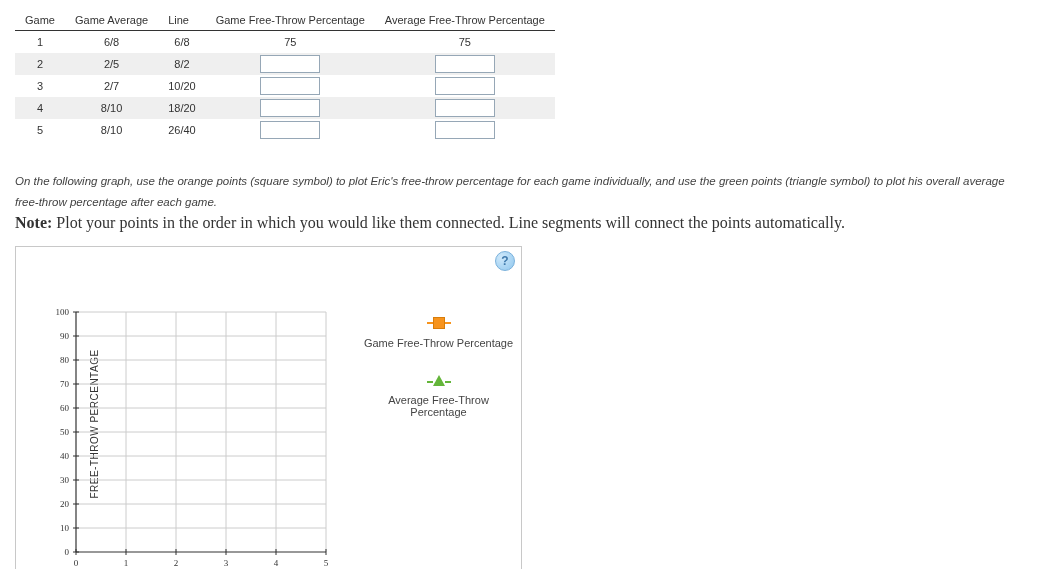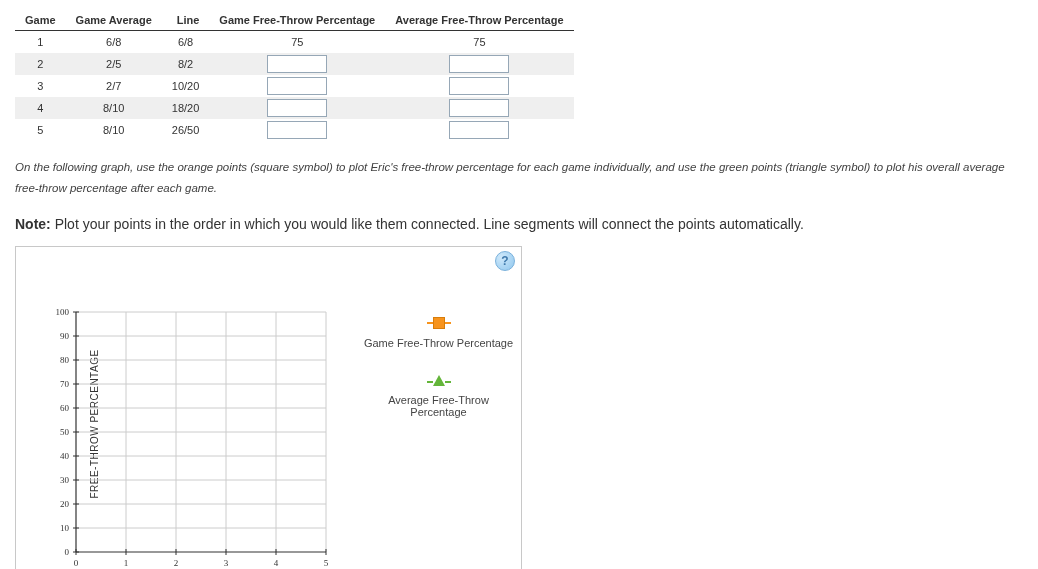--- a/index.html
+++ b/index.html
@@ -8,22 +8,22 @@
     color: #333;
     margin: 0;
     padding: 10px 15px;
     background: #fff;
   }
   .tbl {
     border-collapse: collapse;
     font-size: 11px;
   }
   .tbl th {
-    font-weight: bold;
-    text-align: right;
+    font-weight: normal;
+    text-align: left;
     padding: 4px 10px;
     border-bottom: 1px solid #333;
     white-space: nowrap;
   }
   .tbl td {
     text-align: center;
     padding: 2px 10px;
     height: 18px;
   }
   .tbl tr.row-even td {
@@ -32,30 +32,31 @@
   .inp {
     width: 54px;
     height: 16px;
     border: 1px solid #96a7b6;
     background: #fff;
     font-size: 11px;
     padding: 0 2px;
     box-sizing: content-box;
   }
   .instructions {
-    margin-top: 16px;
+    margin-top: 30px;
     font-size: 11.5px;
     line-height: 1.8;
     font-style: italic;
     color: #424242;
   }
   .note-line {
-    margin-top: 18px;
-    font-size: 14px;
+    margin-top: 2px;
+    font-size: 16px;
     color: #333;
+    font-family: Liberation Serif, serif;
   }
   .note-line b { font-style: normal; }
   .graph-area {
     position: relative;
     width: 505px;
     height: 353px;
     border: 1px solid #c8c8c8;
     margin-top: 14px;
     background: #fff;
   }
@@ -188,21 +189,21 @@
     <tr class="row-even">
       <td>4</td>
       <td>8/10</td>
       <td>18/20</td>
       <td><input class="inp" value="" style=""></td>
       <td><input class="inp" value="" style=""></td>
     </tr>
     <tr class="row-odd">
       <td>5</td>
       <td>8/10</td>
-      <td>26/50</td>
+      <td>26/40</td>
       <td><input class="inp" value="" style=""></td>
       <td><input class="inp" value="" style=""></td>
     </tr>
   </tbody>
 </table>
 
 <div class="instructions">On the following graph, use the orange points (square symbol) to plot Eric's free-throw percentage for each game individually, and use the green points (triangle symbol) to plot his overall average free-throw percentage after each game.</div>
 
 <div class="note-line">
   <b>Note:</b><span> Plot your points in the order in which you would like them connected. Line segments will connect the points automatically.</span>

